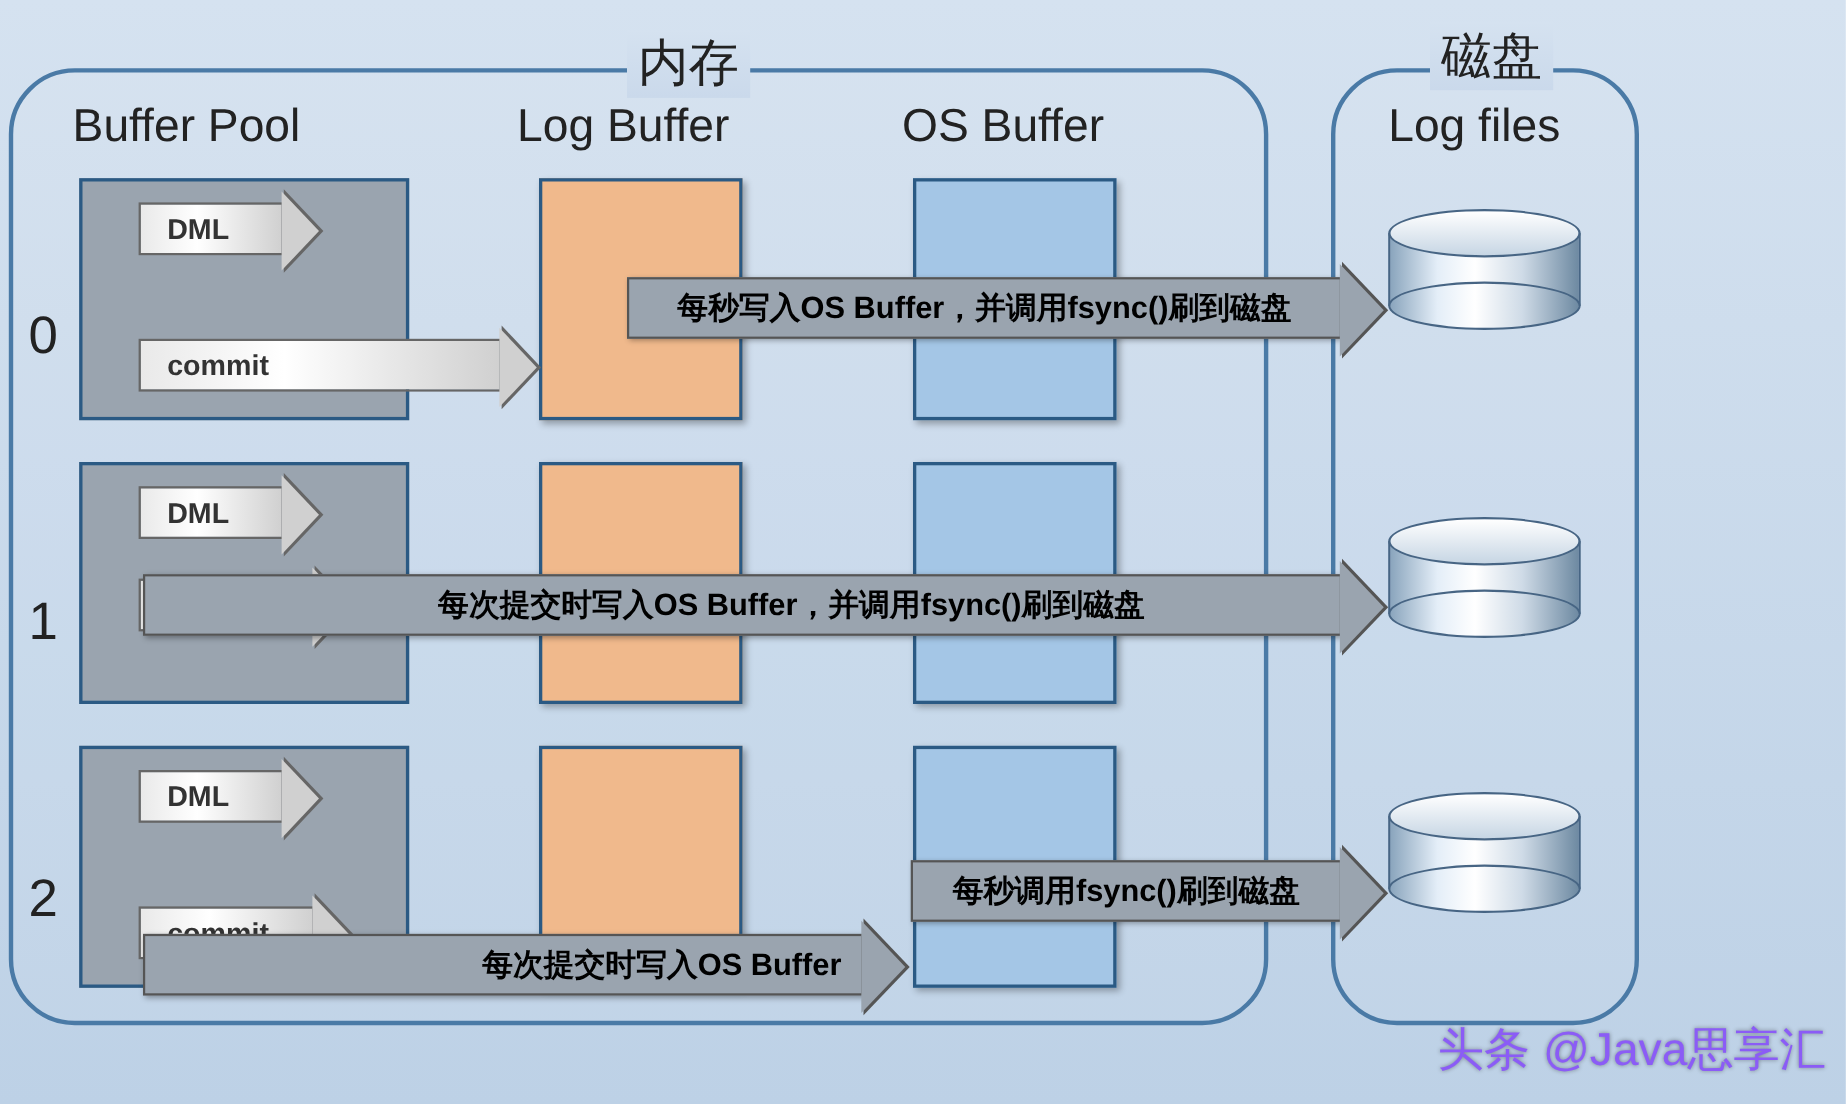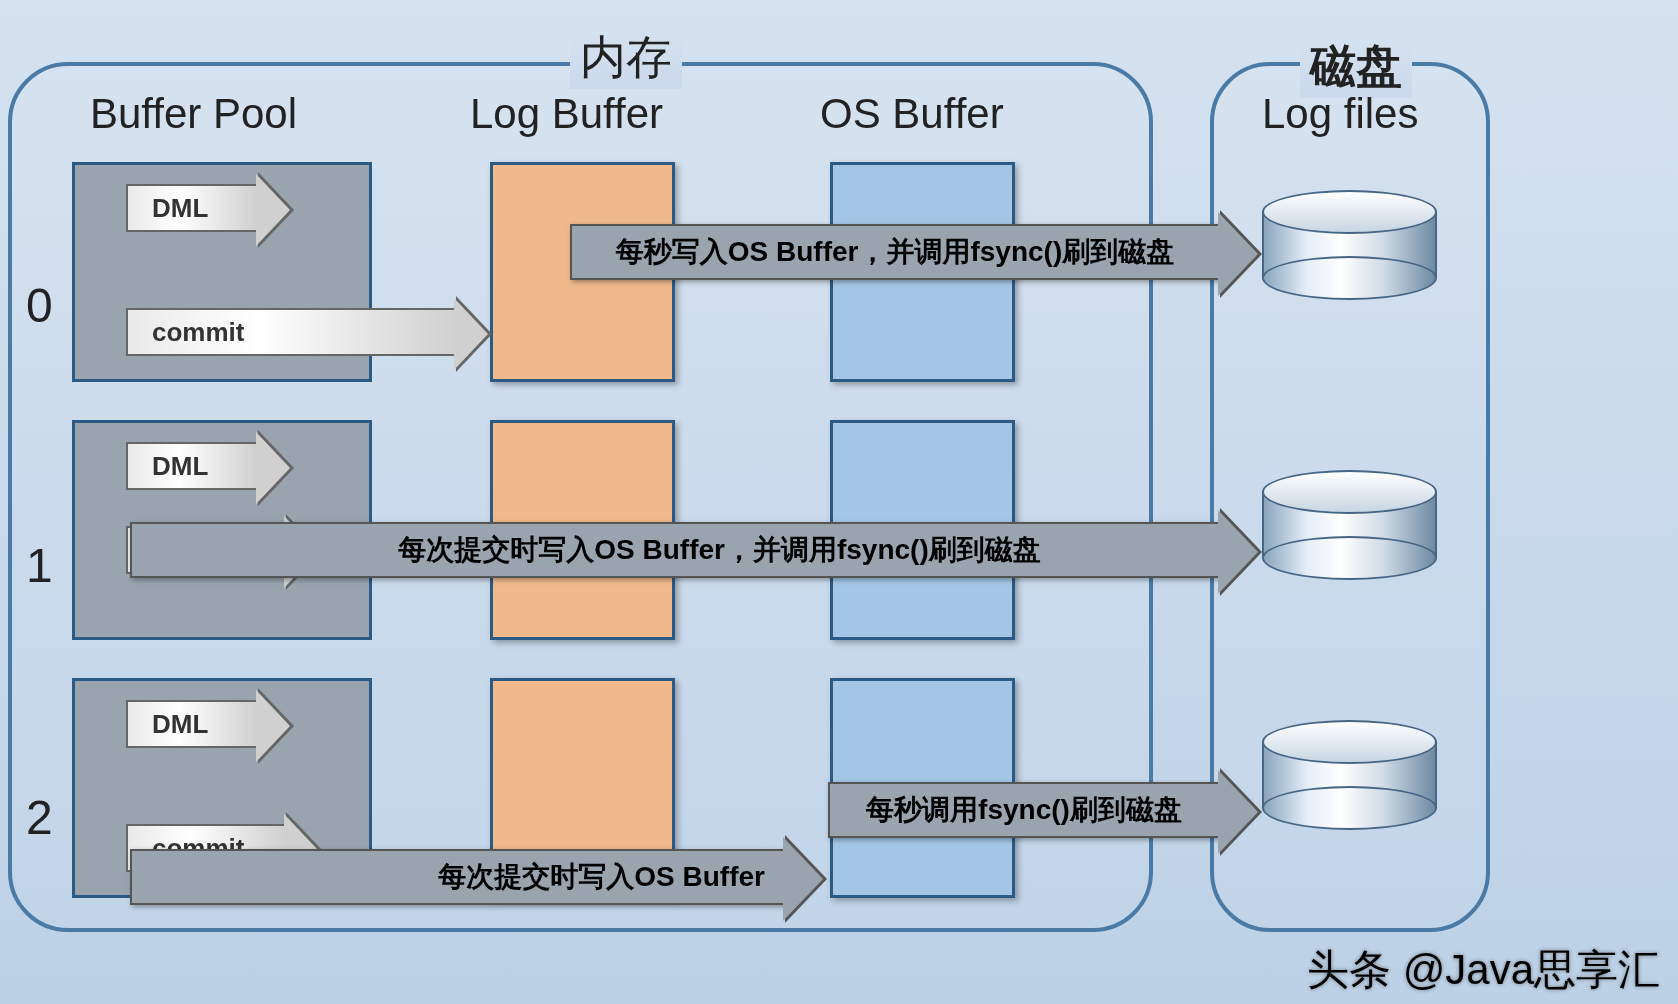--- a/index.html
+++ b/index.html
@@ -180,53 +180,53 @@
     width: 175px; height: 44px;
     border-radius: 50%;
     background: linear-gradient(90deg, #8aa5bd 0%, #e4eef8 25%, #ffffff 45%, #cfdbe7 70%, #6e8aa2 100%);
     border: 2px solid #476584;
   }
 
   
   .watermark {
     position: absolute;
     right: 18px;
-    bottom: 6px;
+    bottom: 22px;
     font-size: 42px;
-    color: #000000;
+    color: #8b5cf6;
     font-weight: 500;
     text-shadow: 0 0 4px rgba(0,0,0,0.4);
   }
 </style>
 </head>
 <body>
 
 <div class="memory-container"></div>
 <div class="disk-container"></div>
 
 <div class="section-title" style="left:570px; top:8px;">内存</div>
-<div class="section-title" style="left:1300px; top:17px;font-weight:bold;">磁盘</div>
-
-<div class="col-header" style="left:66px; top:90px;margin-left:24px;">Buffer Pool</div>
+<div class="section-title" style="left:1300px; top:1px;">磁盘</div>
+
+<div class="col-header" style="left:66px; top:90px;">Buffer Pool</div>
 <div class="col-header" style="left:470px; top:90px;">Log Buffer</div>
 <div class="col-header" style="left:820px; top:90px;">OS Buffer</div>
 <div class="col-header" style="left:1262px; top:90px;">Log files</div>
 
 <div class="mode-label" style="left:26px; top:278px;">0</div>
 <div class="bp-cell" style="left:72px; top:162px;"></div>
 <div class="log-box" style="left:490px; top:162px;"></div>
 <div class="os-box" style="left:830px; top:162px;"></div>
 <div class="cylinder" style="left:1262px; top:190px;">
   <div class="cyl-body"></div>
     <div class="cyl-bottom"></div>
     <div class="cyl-top"></div>
 </div>
 <div class="small-arrow" style="left:126px; top:184px; width:132px;">DML</div>
 <div class="small-arrow" style="left:126px; top:308px; width:330px;">commit</div>
-<div class="long-arrow" style="left:570px; top:224px; width:650px;">每秒写入OS Buffer，并调用fsync()刷到磁盘</div>
+<div class="long-arrow" style="left:570px; top:252px; width:650px;">每秒写入OS Buffer，并调用fsync()刷到磁盘</div>
 
 <div class="mode-label" style="left:26px; top:538px;">1</div>
 <div class="bp-cell" style="left:72px; top:420px;"></div>
 <div class="log-box" style="left:490px; top:420px;"></div>
 <div class="os-box" style="left:830px; top:420px;"></div>
 <div class="cylinder" style="left:1262px; top:470px;">
   <div class="cyl-body"></div>
     <div class="cyl-bottom"></div>
     <div class="cyl-top"></div>
 </div>

